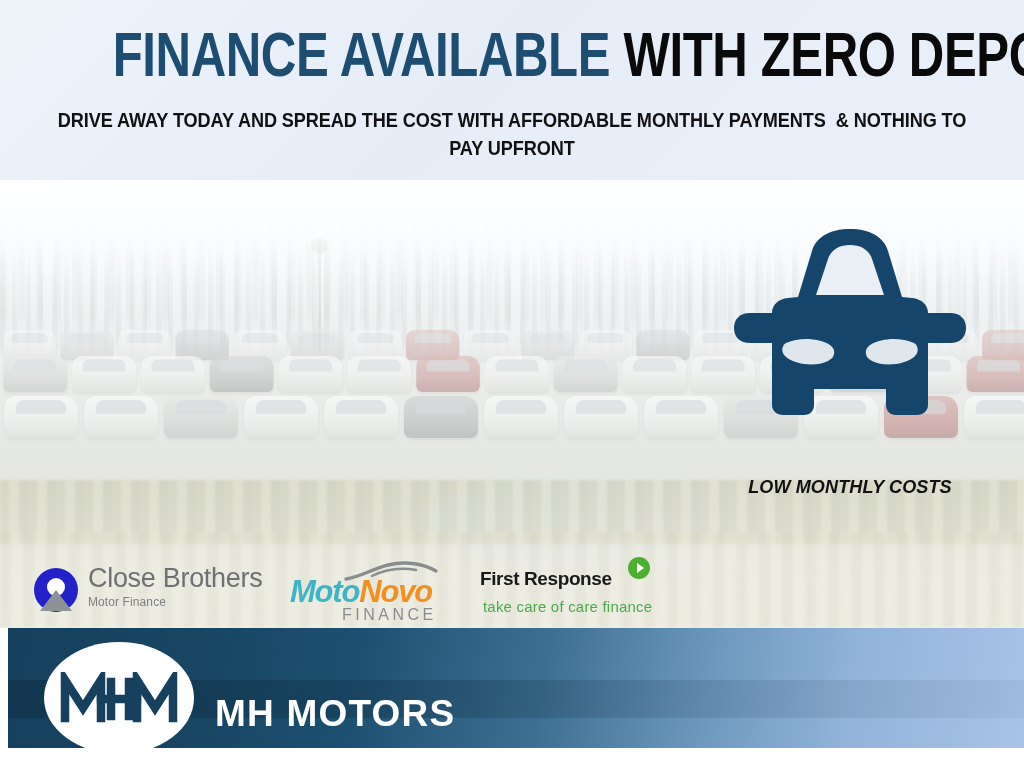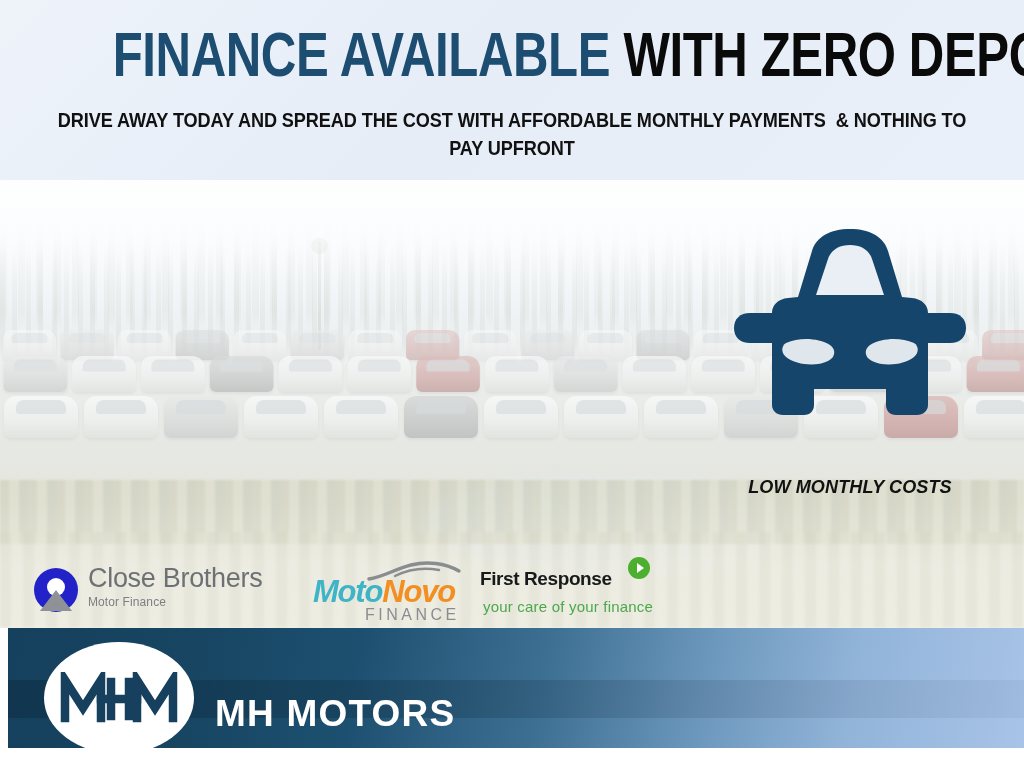--- a/index.html
+++ b/index.html
@@ -184,21 +184,21 @@
   .cb-txt  { position:absolute; left:56px; top:13px; }
   .cb-name {
     font-size:27px; font-weight:normal; color:#6e7174; letter-spacing:-0.3px;
     line-height:1.0;
   }
   .cb-sub {
     font-size:12px; color:#7d8083; letter-spacing:0.1px; margin-top:3px;
   }
 
   
-  .mn { left:290px; width:160px;margin-left:23px; }
+  .mn { left:290px; width:160px; }
   .mn-swoosh { position:absolute; left:52px; top:8px; width:100px; height:24px; }
   .mn-name {
     position:absolute; left:0; top:22px;
     font-size:31px; font-weight:bold; letter-spacing:-1.2px;
     font-style:italic;
   }
   .mn-moto { color:#3fb4c6; }
   .mn-novo { color:#f28f20; }
   .mn-fin {
     position:absolute; left:52px; top:54px;
@@ -416,21 +416,21 @@
       </div>
       <div class="mn-name"><span class="mn-moto">Moto</span><span class="mn-novo">Novo</span></div>
       <div class="mn-fin">FINANCE</div>
     </div>
 
     <div class="partner fr">
       <div class="fr-play">
           <span class="tri"></span>
         </div>
       <div class="fr-name">First Response</div>
-      <div class="fr-tag">your care of your finance</div>
+      <div class="fr-tag">take care of care finance</div>
     </div>
   </div>
 
   <div class="brandbar">
     <div class="brand-band"></div>
     <div class="mhm-oval">
       <svg width="124" height="52" viewBox="0 0 124 52" aria-hidden="true">
         <g fill="none" stroke="#16405e" stroke-width="8.5" stroke-linecap="square">
 
           <path d="M 8 46 L 8 8 L 26 36 L 44 8 L 44 46"></path>

